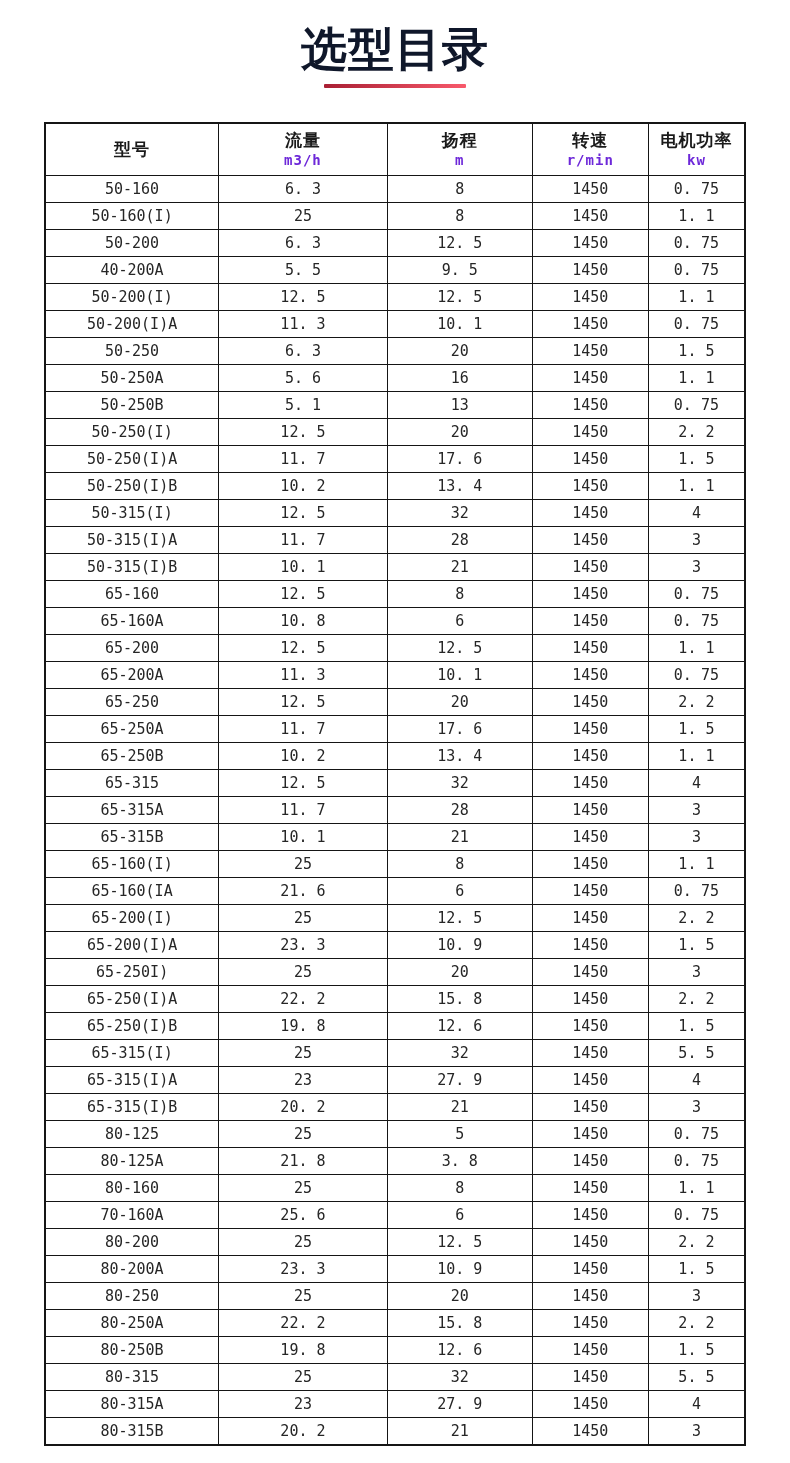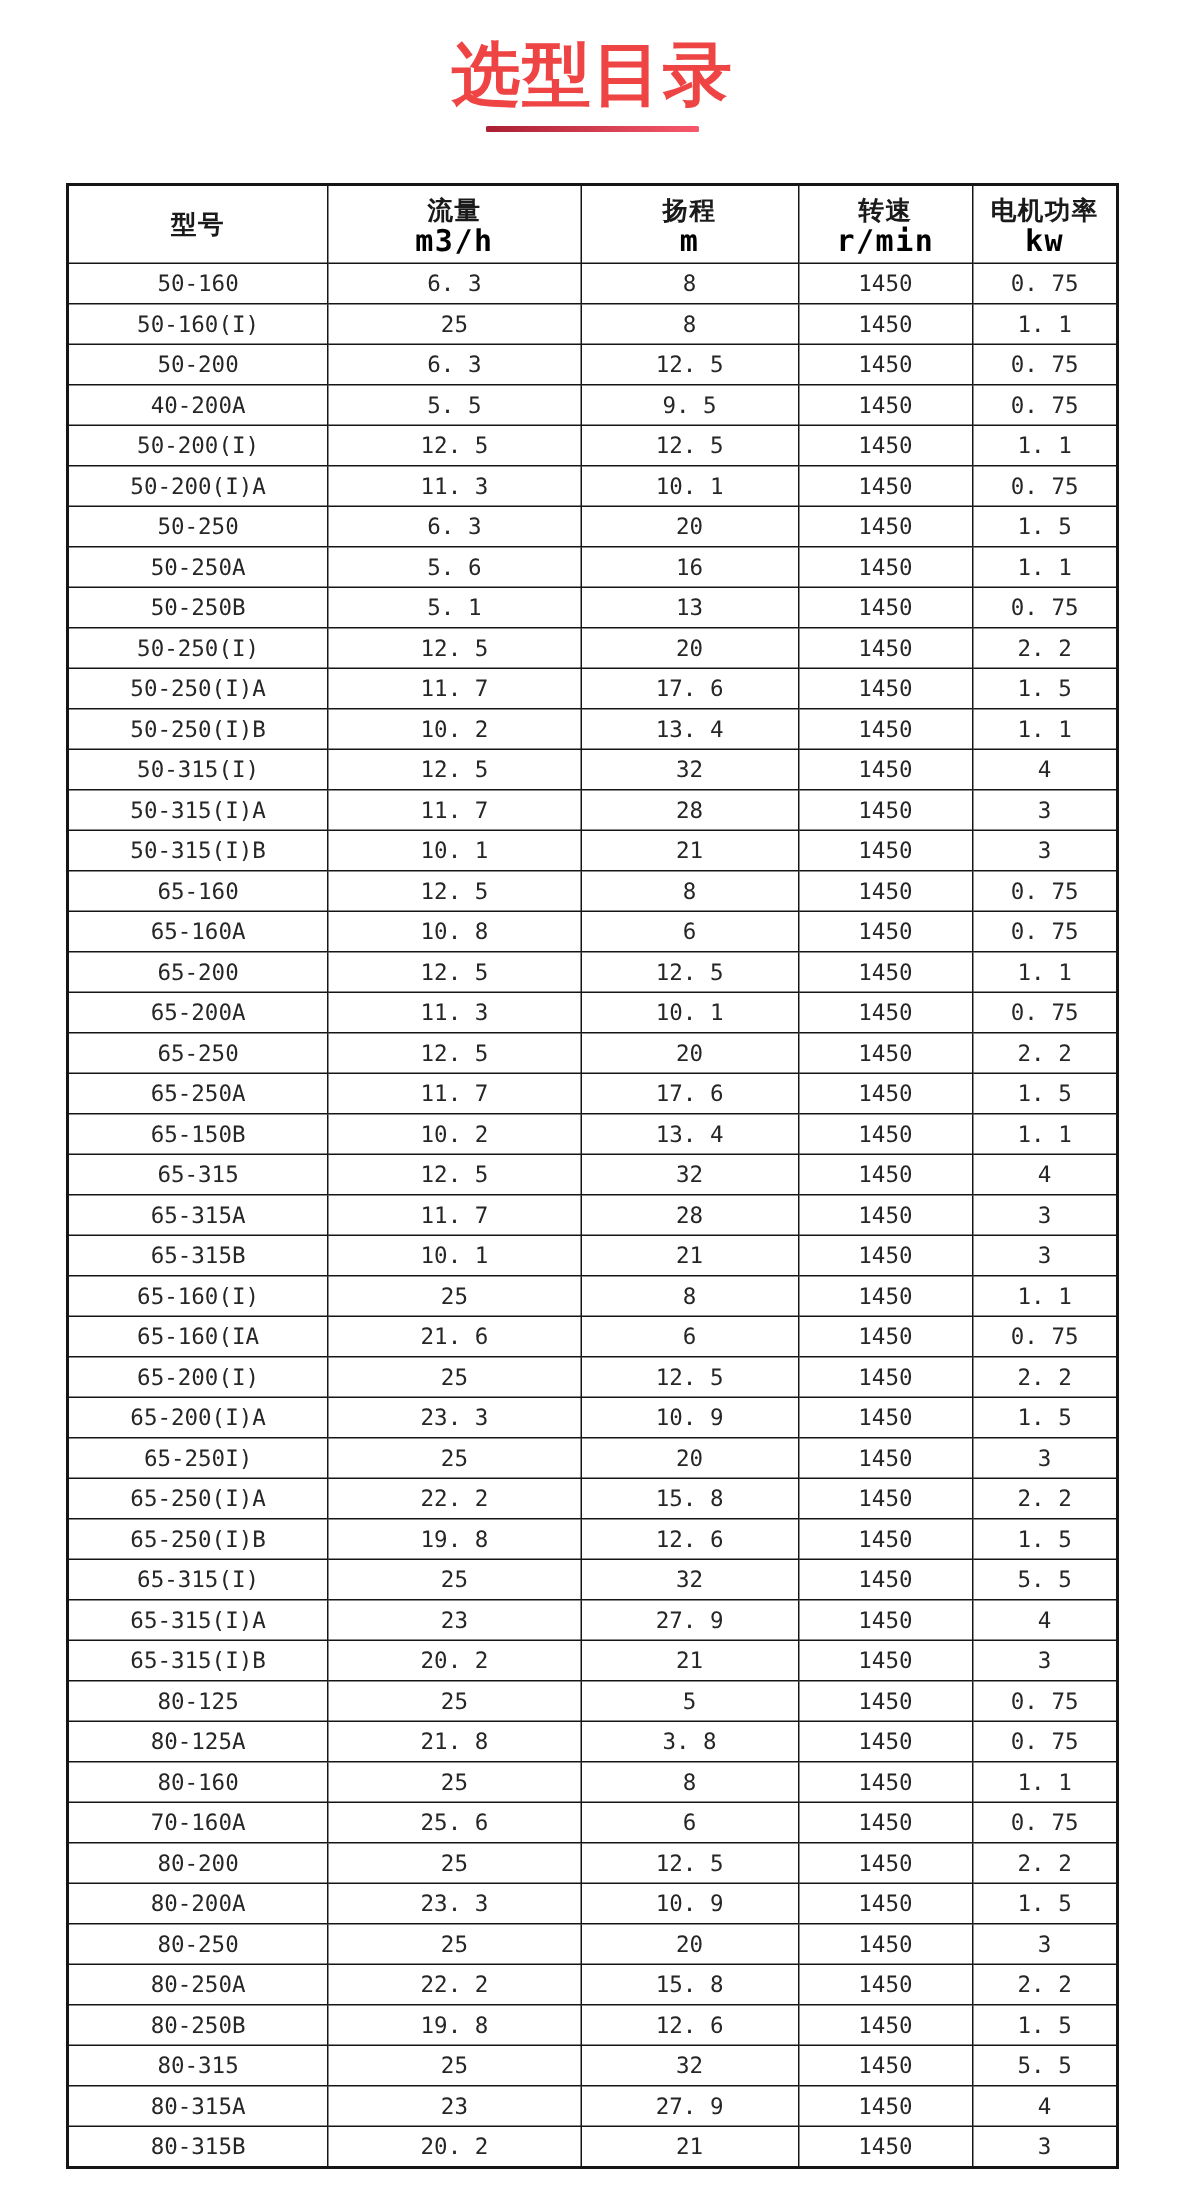--- a/index.html
+++ b/index.html
@@ -13,21 +13,21 @@
     height: 1463px;
     position: relative;
     font-family: "Liberation Sans", sans-serif;
   }
   .page-title {
     margin: 24px 0 0 0;
     text-align: center;
     font-size: 46px;
     line-height: 51px;
     font-weight: bold;
-    color: #ef4444;
+    color: #0f172a;
     letter-spacing: 1px;
     font-family: "Liberation Sans", sans-serif;
   }
   .title-underline {
     width: 142px;
     height: 4px;
     margin: 9px auto 0 auto;
     background: linear-gradient(90deg, #a91f33, #f8596b);
     border-radius: 1px;
   }
@@ -52,25 +52,25 @@
   }
   .th-label {
     font-size: 17px;
     line-height: 22px;
     font-weight: bold;
     letter-spacing: 1px;
     color: #1a1a1a;
     text-align: center;
   }
   .th-unit {
-    font-size: 20px;
+    font-size: 14px;
     line-height: 17px;
     font-weight: bold;
     letter-spacing: 1px;
-    color: #000000;
+    color: #6d28d9;
     font-family: "DejaVu Sans Mono", monospace;
   }
   .th-unit:empty { display: none; }
   table.catalog td {
     height: 26px;
     font-size: 15px;
     line-height: 26px;
     color: #262626;
     font-family: "DejaVu Sans Mono", monospace;
   }
@@ -261,21 +261,21 @@
         <td>2. 2</td>
       </tr>
       <tr>
         <td>65-250A</td>
         <td>11. 7</td>
         <td>17. 6</td>
         <td>1450</td>
         <td>1. 5</td>
       </tr>
       <tr>
-        <td>65-150B</td>
+        <td>65-250B</td>
         <td>10. 2</td>
         <td>13. 4</td>
         <td>1450</td>
         <td>1. 1</td>
       </tr>
       <tr>
         <td>65-315</td>
         <td>12. 5</td>
         <td>32</td>
         <td>1450</td>

